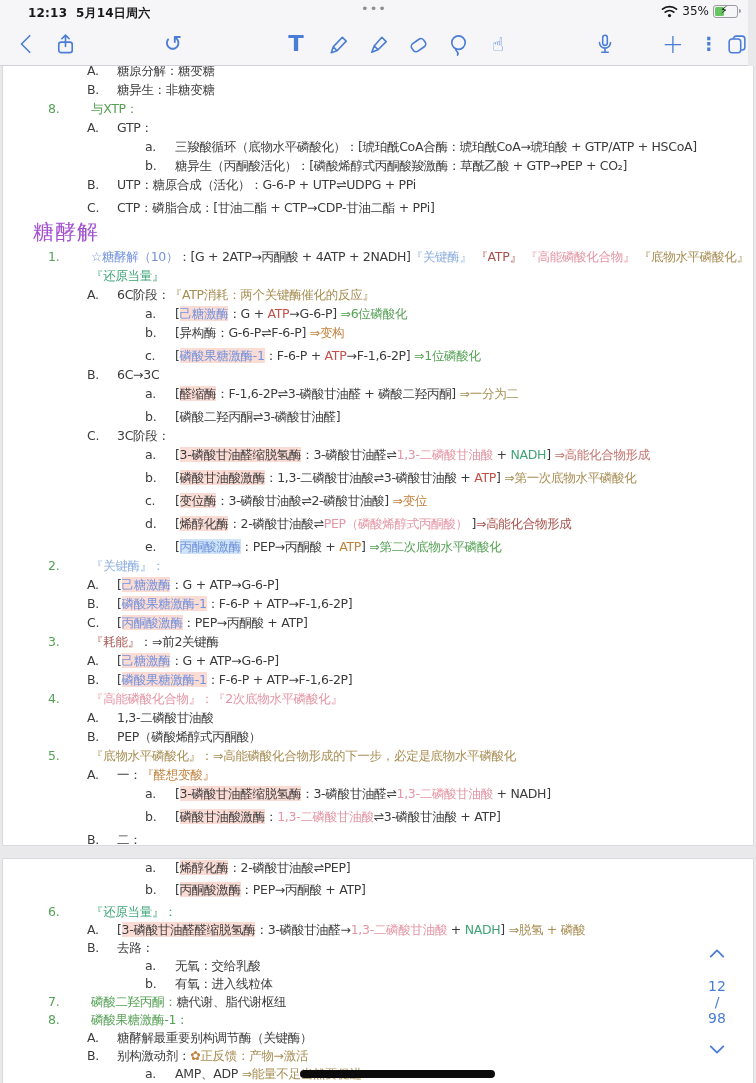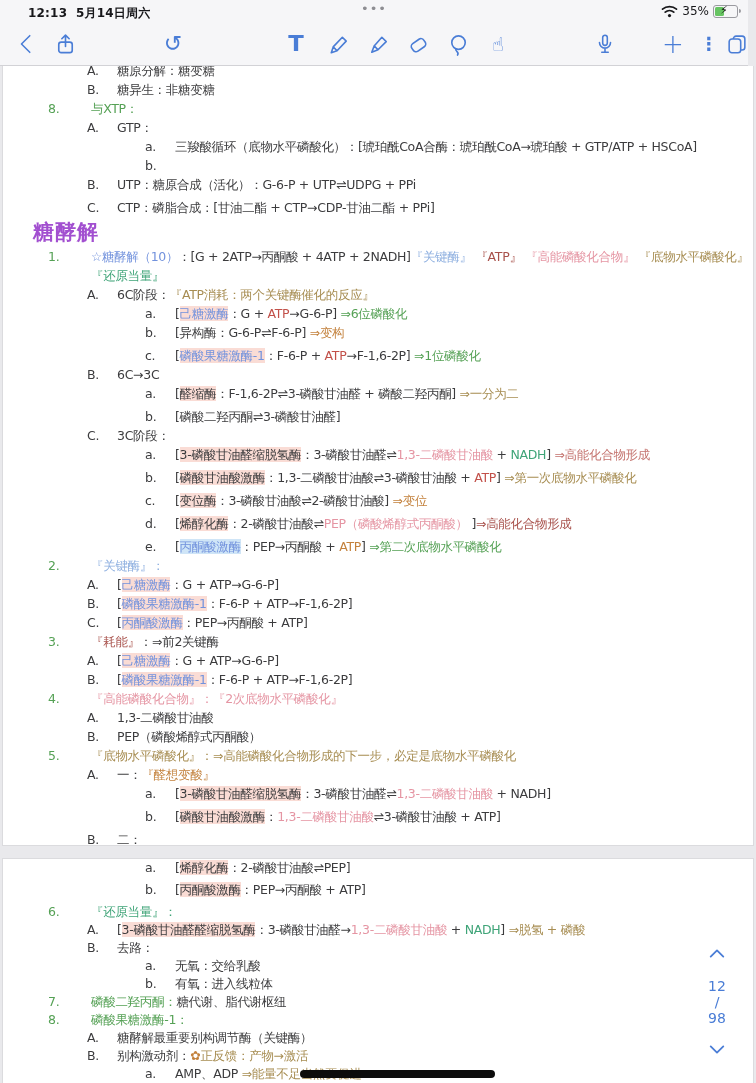--- a/index.html
+++ b/index.html
@@ -28,21 +28,21 @@
   .p2{height:240px;border-top:1px solid #dbdbde}
   
   .line{position:relative;height:19px;line-height:19px;font-size:12.5px;letter-spacing:-.3px;white-space:pre}
   .p2 .line{height:18px;line-height:18px}
   .p1 .line:first-child{margin-top:-5px}
   .line.g{margin-top:4px}
   .num{position:absolute;color:var(--ink,#3c3c3e)}
   .lv0{padding-left:88px}.lv0 .num{left:45px}
   .lv1{padding-left:114px}.lv1 .num{left:84px}
   .lv2{padding-left:172px}.lv2 .num{left:142px}
-  .hd{padding-left:30px;height:30px;line-height:30px;font-size:21px;font-weight:bold;letter-spacing:1px}
+  .hd{padding-left:30px;height:30px;line-height:30px;font-size:21px;font-weight:normal;letter-spacing:1px}
   .c-green{color:var(--green)} .c-purple{color:var(--purple)} .c-blue{color:var(--blue)}
   .c-lightblue{color:var(--lightblue)} .c-red{color:var(--red)} .c-darkred{color:var(--darkred)}
   .c-rose{color:var(--rose)} .c-pink{color:var(--pink)} .c-orange{color:var(--orange)}
   .c-tan{color:var(--tan)} .c-teal{color:var(--teal)}
   .h-pink{background:var(--hl_pink)} .h-blue{background:var(--hl_blue)}
   .u{text-decoration-thickness:1.5px;text-underline-offset:2px}
   .num.green{color:var(--green)}
   .redact{position:absolute;left:297px;top:5px;width:195px;height:8px;background:#0c0c0c;border-radius:4px}
   
   .nav{position:absolute;right:24px;z-index:20;color:var(--nav_blue,#4a7dd6);text-align:center;width:30px}
@@ -123,21 +123,21 @@
   </div>
 </div>
 
 <div class="pages">
   <div class="page p1">
       <div class="line lv1"><span class="num">A.</span><span>糖原分解：糖变糖</span></div>
       <div class="line lv1"><span class="num">B.</span><span>糖异生：非糖变糖</span></div>
       <div class="line lv0"><span class="num green">8.</span><span class="c-green u">与XTP</span><span class="c-green">：</span></div>
       <div class="line lv1"><span class="num">A.</span><span>GTP：</span></div>
       <div class="line lv2"><span class="num">a.</span><span>三羧酸循环（底物水平磷酸化）：[琥珀酰CoA合酶：琥珀酰CoA→琥珀酸 + GTP/ATP + HSCoA]</span></div>
-      <div class="line lv2"><span class="num">b.</span></div>
+      <div class="line lv2"><span class="num">b.</span><span>糖异生（丙酮酸活化）：[磷酸烯醇式丙酮酸羧激酶：草酰乙酸 + GTP→PEP + CO₂]</span></div>
       <div class="line lv1"><span class="num">B.</span><span>UTP：糖原合成（活化）：G-6-P + UTP⇌UDPG + PPi</span></div>
       <div class="line lv1 g"><span class="num">C.</span><span>CTP：磷脂合成：[甘油二酯 + CTP→CDP-甘油二酯 + PPi]</span></div>
       <div class="line hd"><span class="c-purple">糖酵解</span></div>
       <div class="line lv0"><span class="num green">1.</span><span class="c-blue u">☆糖酵解（10）</span><span>：[G + 2ATP→丙酮酸 + 4ATP + 2NADH]</span><span class="c-lightblue">『关键酶』</span><span class="c-darkred"> 『ATP』</span><span class="c-pink"> 『高能磷酸化合物』</span><span class="c-tan"> 『底物水平磷酸化』</span></div>
       <div class="line lv0"><span class="c-teal">『还原当量』</span></div>
       <div class="line lv1"><span class="num">A.</span><span>6C阶段：</span><span class="c-tan">『ATP消耗：两个关键酶催化的反应』</span></div>
       <div class="line lv2"><span class="num">a.</span><span>[</span><span class="c-blue h-pink">己糖激酶</span><span>：G + </span><span class="c-red">ATP</span><span>→G-6-P] </span><span class="c-green">⇒6位磷酸化</span></div>
       <div class="line lv2"><span class="num">b.</span><span>[异构酶：G-6-P⇌F-6-P] </span><span class="c-orange">⇒变构</span></div>
       <div class="line lv2 g"><span class="num">c.</span><span>[</span><span class="c-blue h-pink">磷酸果糖激酶-1</span><span>：F-6-P + </span><span class="c-red">ATP</span><span>→F-1,6-2P] </span><span class="c-green">⇒1位磷酸化</span></div>
       <div class="line lv1"><span class="num">B.</span><span>6C→3C</span></div>

